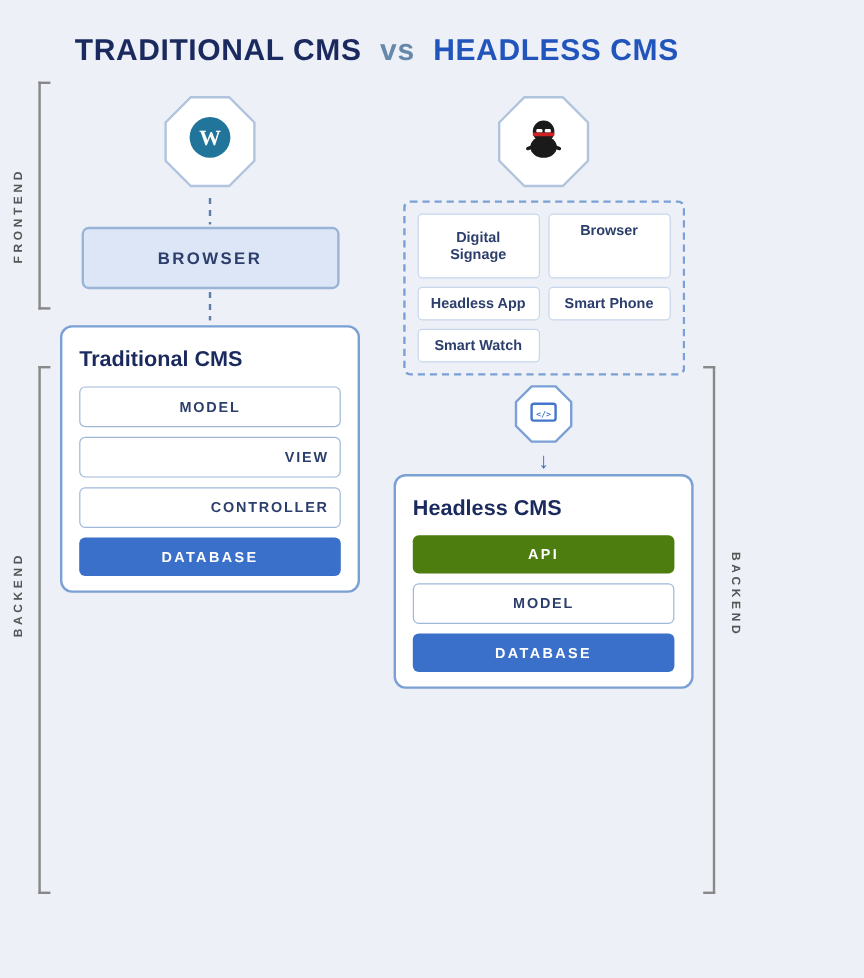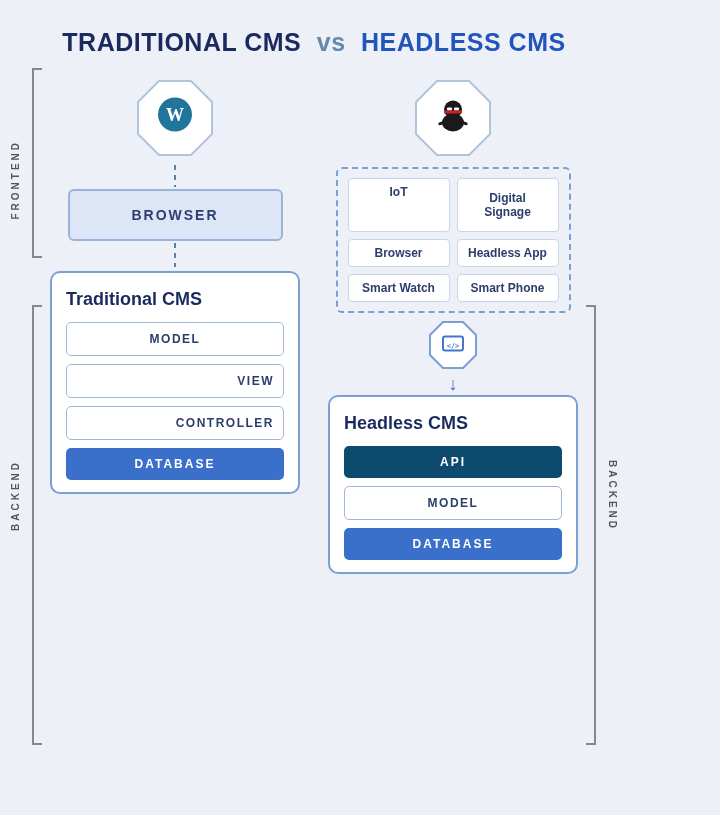--- a/index.html
+++ b/index.html
@@ -185,37 +185,34 @@
             <rect x="11" y="16" width="18" height="3" rx="1" fill="#cc2222"></rect>
 
             <rect x="5" y="27" width="8" height="3" rx="2" fill="#1a1a1a" transform="rotate(-20 9 28)"></rect>
             <rect x="27" y="27" width="8" height="3" rx="2" fill="#1a1a1a" transform="rotate(20 31 28)"></rect>
           </svg>
         </div>
       </div>
 
       <div style="border:2px dashed #7aa0d4;border-radius:6px;padding:9px 10px;background:transparent;width:235px;margin:2px 0;">
         <div style="display:grid;grid-template-columns:1fr 1fr;gap:7px;">
-          <div style="background:white;border:1.5px solid #c8d6ea;border-radius:4px;padding:6px;text-align:center;font-size:12px;font-weight:600;color:#2c3e6b;">
-            <span>IoT</span>
-          </div>
           <div style="background:white;border:1.5px solid #c8d6ea;border-radius:4px;padding:12px;text-align:center;font-size:12px;font-weight:600;color:#2c3e6b;">
             <span>Digital Signage</span>
           </div>
           <div style="background:white;border:1.5px solid #c8d6ea;border-radius:4px;padding:6px;text-align:center;font-size:12px;font-weight:600;color:#2c3e6b;">
             <span>Browser</span>
           </div>
           <div style="background:white;border:1.5px solid #c8d6ea;border-radius:4px;padding:6px;text-align:center;font-size:12px;font-weight:600;color:#2c3e6b;">
             <span>Headless App</span>
           </div>
           <div style="background:white;border:1.5px solid #c8d6ea;border-radius:4px;padding:6px;text-align:center;font-size:12px;font-weight:600;color:#2c3e6b;">
+            <span>Smart Phone</span>
+          </div>
+          <div style="background:white;border:1.5px solid #c8d6ea;border-radius:4px;padding:6px;text-align:center;font-size:12px;font-weight:600;color:#2c3e6b;">
             <span>Smart Watch</span>
-          </div>
-          <div style="background:white;border:1.5px solid #c8d6ea;border-radius:4px;padding:6px;text-align:center;font-size:12px;font-weight:600;color:#2c3e6b;">
-            <span>Smart Phone</span>
           </div>
         </div>
       </div>
 
       <div style="display:flex;flex-direction:column;align-items:center;margin:0;">
 
         <div style="position:relative;width:52px;height:52px;margin:4px 0;">
           <svg width="52" height="52" viewBox="0 0 52 52">
             <polygon points="16,3 36,3 49,16 49,36 36,49 16,49 3,36 3,16" fill="white" stroke="#7aa0d4" stroke-width="2"></polygon>
           </svg>
@@ -227,21 +224,21 @@
             </svg>
           </div>
         </div>
 
         <div style="font-size:18px;color:#3a6fca;line-height:1;margin-bottom:2px;">↓</div>
       </div>
 
       <div style="border:2px solid #7aa0d4;border-radius:10px;width:250px;padding:16px 14px 12px 14px;background:white;">
         <div style="font-size:18px;font-weight:800;color:#1a2a5e;margin-bottom:12px;">Headless CMS</div>
 
-        <div style="background:#0c4a6e;border-radius:5px;padding:9px;text-align:center;font-size:12px;font-weight:800;letter-spacing:2px;color:white;margin-bottom:8px;">
+        <div style="background:#4d7c0f;border-radius:5px;padding:9px;text-align:center;font-size:12px;font-weight:800;letter-spacing:2px;color:white;margin-bottom:8px;">
           <span>API</span>
         </div>
         <div style="border:1.5px solid #a0b8d8;border-radius:5px;padding:9px;text-align:center;font-size:12px;font-weight:800;letter-spacing:1.5px;color:#2c3e6b;margin-bottom:8px;">
           <span>MODEL</span>
         </div>
         <div style="background:#3a6fca;border-radius:5px;padding:9px;text-align:center;font-size:12px;font-weight:800;letter-spacing:2px;color:white;">
           <span>DATABASE</span>
         </div>
       </div>
 

